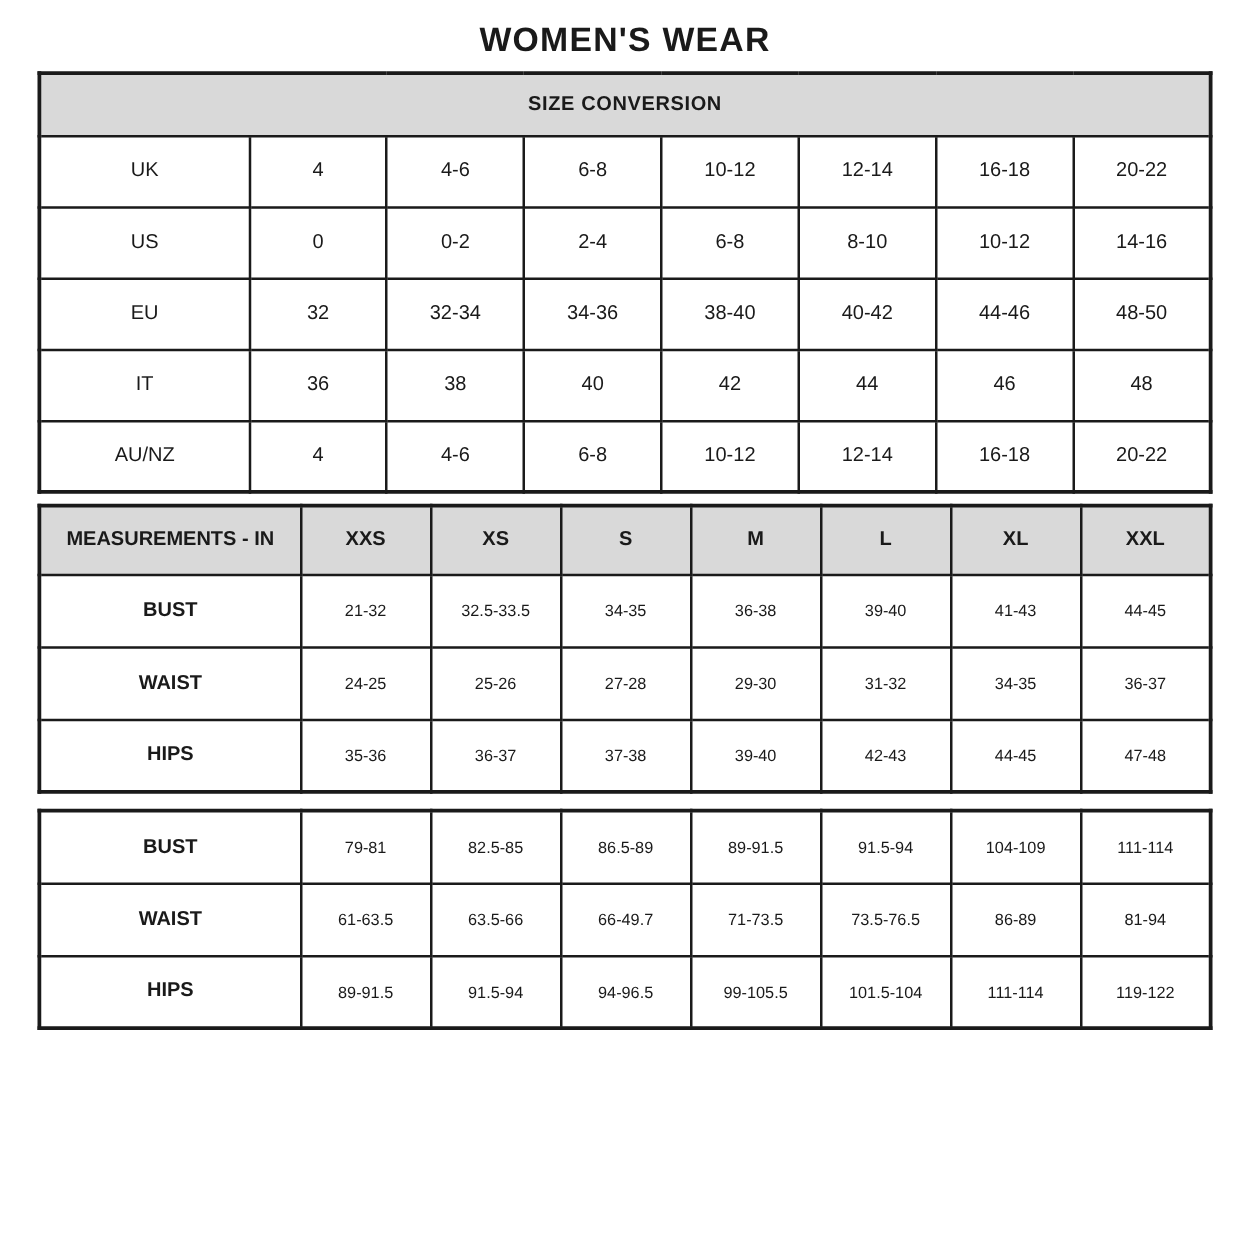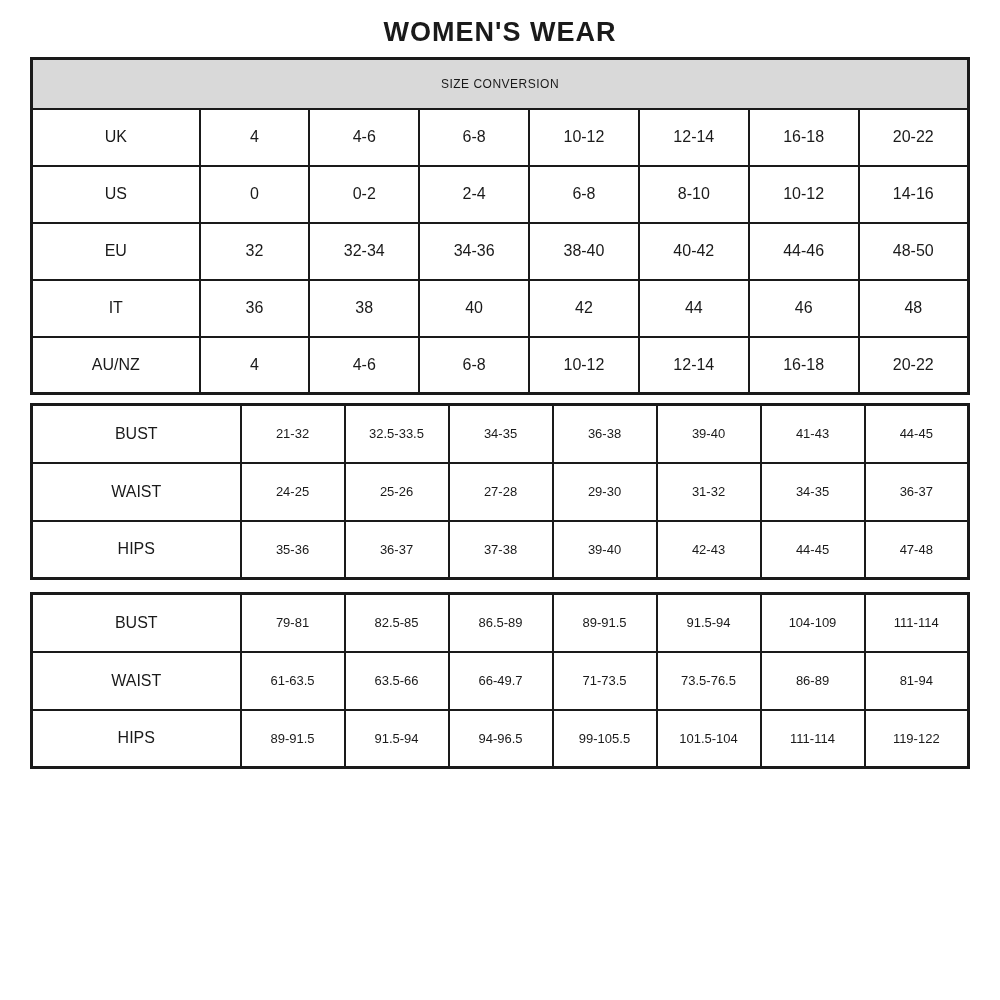--- a/index.html
+++ b/index.html
@@ -41,22 +41,22 @@
     text-align:center;
     vertical-align:middle;
     padding:0 4px;
     color:var(--text);
   }
   
   .t1 col.c-label{width:168px;}
   .t1-banner th{
     background:var(--header-bg);
     height:50px;
-    font-size:12px;
-    font-weight:400;
+    font-size:16px;
+    font-weight:700;
     letter-spacing:.5px;
     text-align:center;
   }
   .t1-head td{
     height:62px;
     font-size:16px;
     font-weight:500;
   }
   .t1-row td{
     height:57px;
@@ -69,21 +69,21 @@
   .mt col.c-label{width:209px;}
   .m-head th{
     background:var(--header-bg);
     height:55px;
     font-size:16px;
     font-weight:700;
   }
   .m-row td{height:58px;}
   .m-row td.row-label{
     font-size:16px;
-    font-weight:400;
+    font-weight:700;
   }
   .m-row td.val{
     font-size:13px;
     font-weight:500;
   }
 </style>
 </head>
 <body>
 
 <div class="page">
@@ -163,20 +163,30 @@
       <col class="c-label">
         <col>
         <col>
         <col>
         <col>
         <col>
         <col>
         <col>
     </colgroup>
     <tbody>
+        <tr class="m-head">
+      <th>MEASUREMENTS - IN</th>
+      <th>XXS</th>
+      <th>XS</th>
+      <th>S</th>
+      <th>M</th>
+      <th>L</th>
+      <th>XL</th>
+      <th>XXL</th>
+    </tr>
     <tr class="m-row">
       <td class="row-label">BUST</td>
       <td class="val">21-32</td>
       <td class="val">32.5-33.5</td>
       <td class="val">34-35</td>
       <td class="val">36-38</td>
       <td class="val">39-40</td>
       <td class="val">41-43</td>
       <td class="val">44-45</td>
     </tr>

